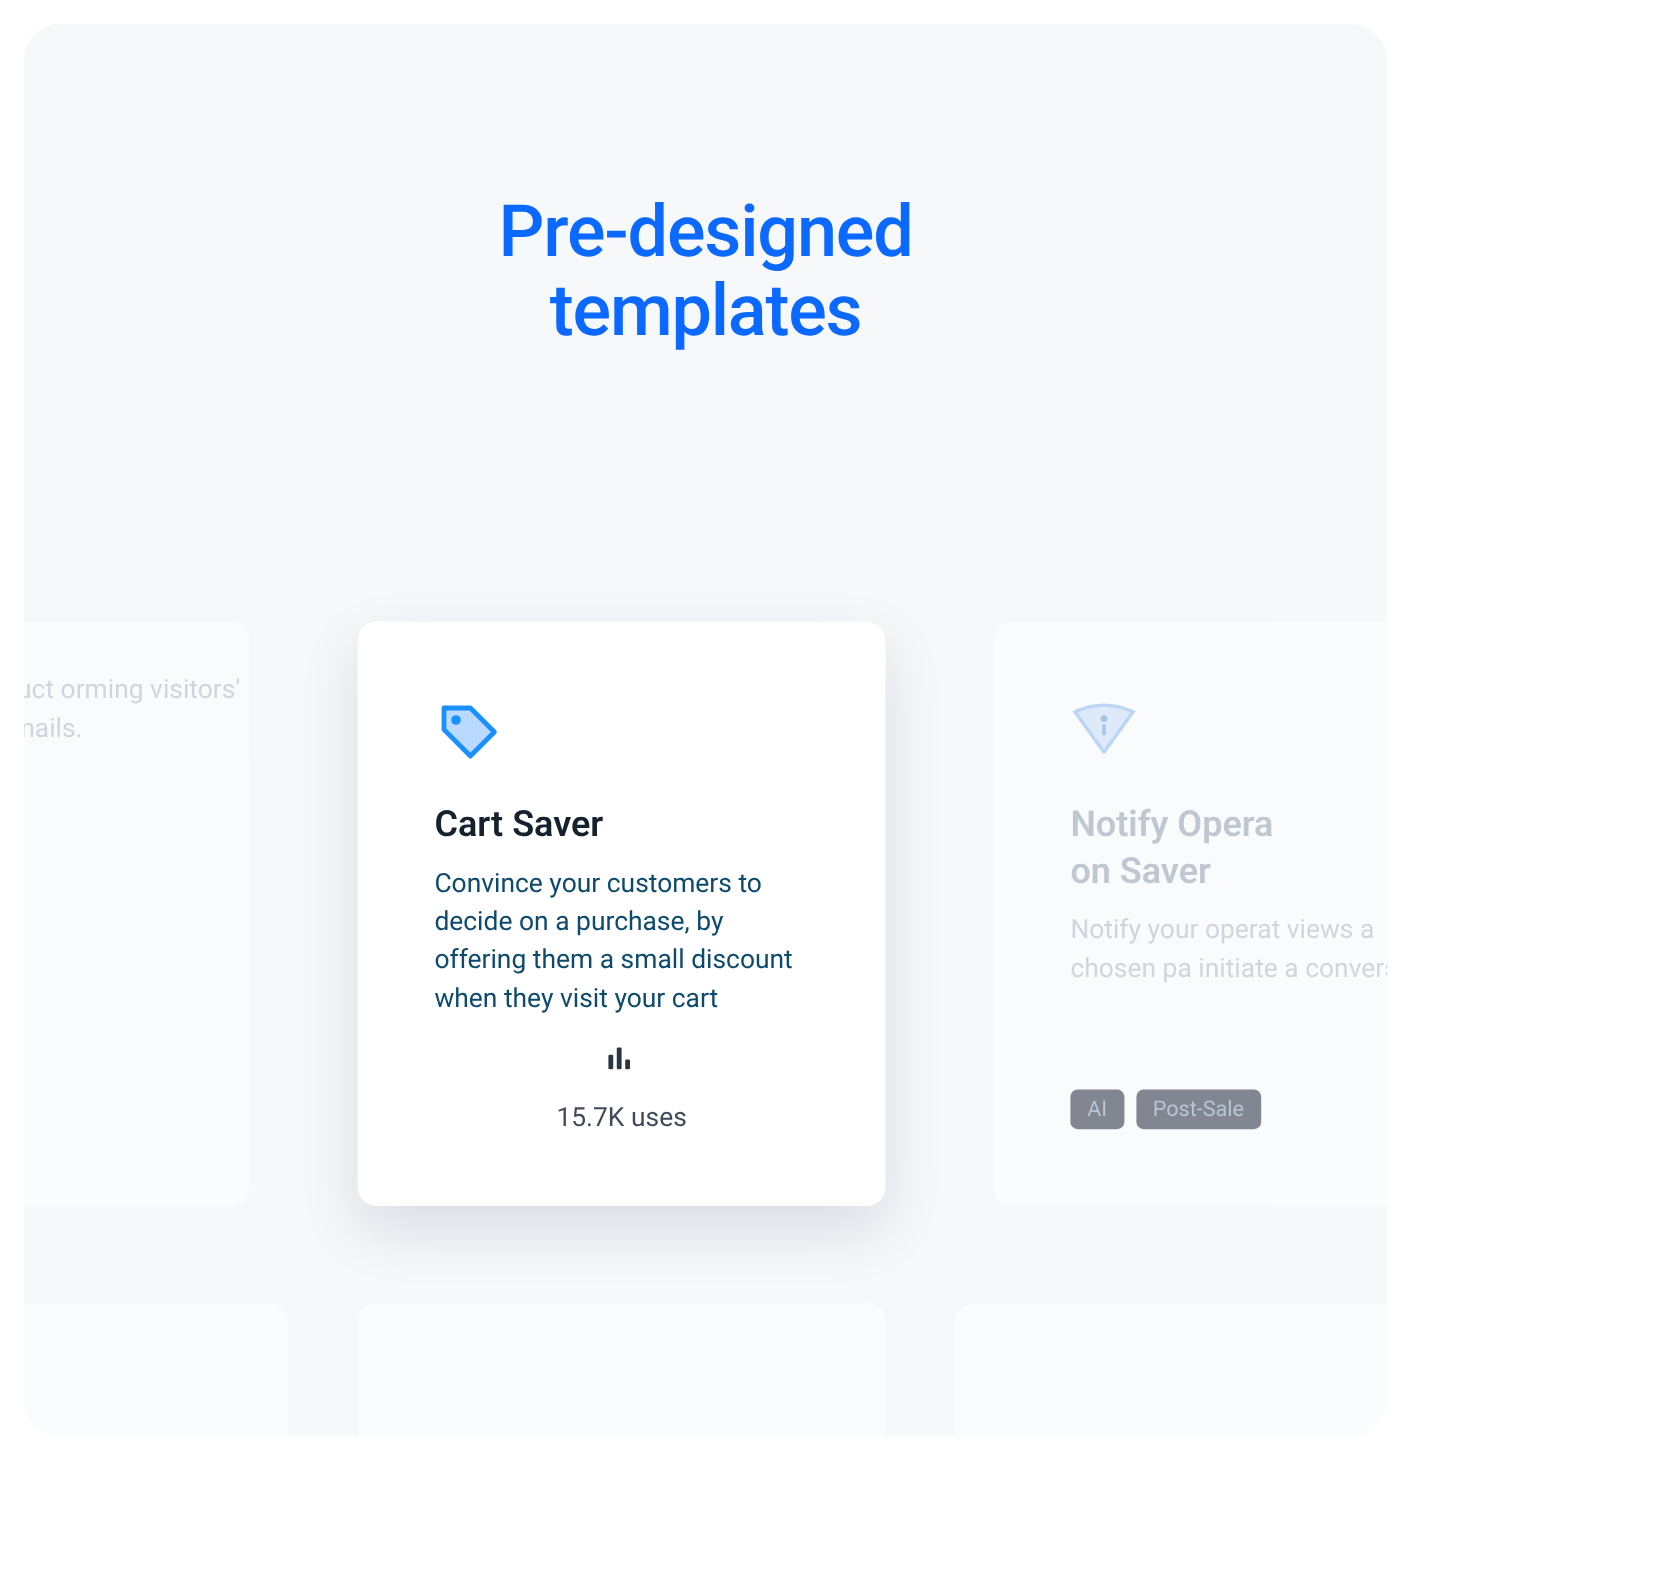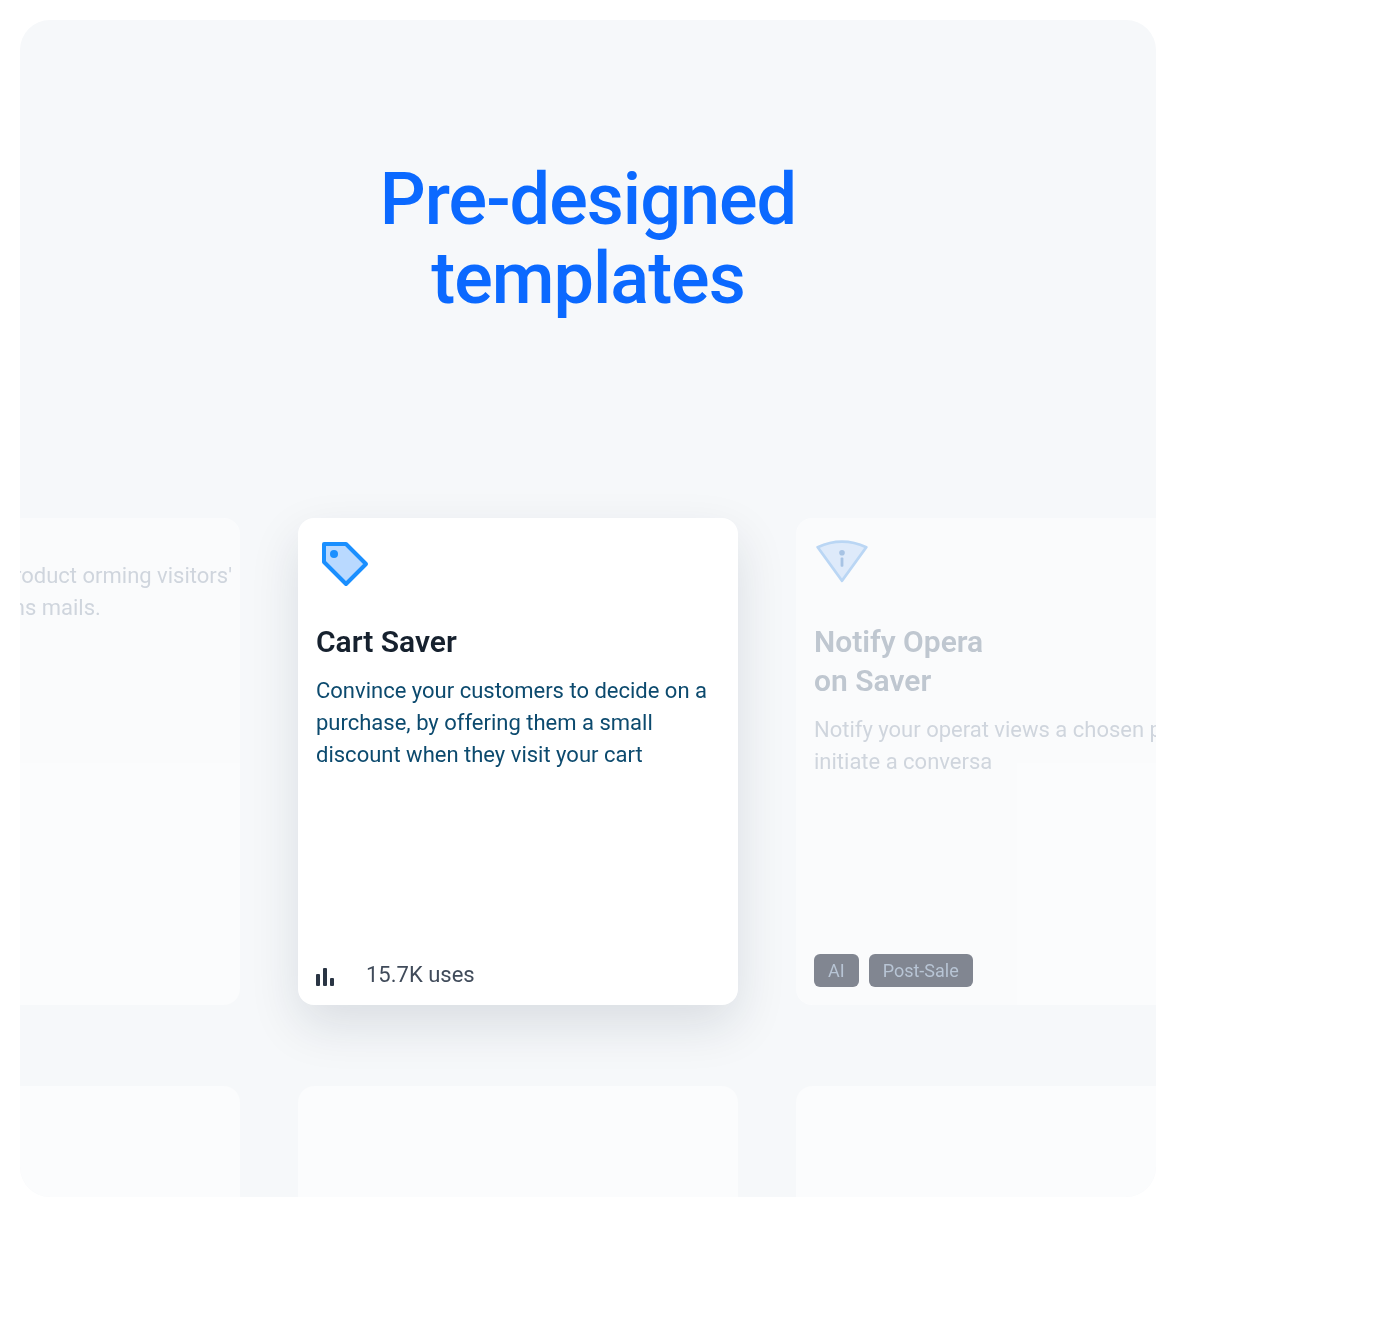--- a/index.html
+++ b/index.html
@@ -23,48 +23,49 @@
       background: #f6f8fa;
       border-radius: 30px;
       position: relative;
       margin: 20px;
       overflow: hidden;
     }
     
     .heading {
       text-align: center;
       color: #0b69ff;
-      font-size: 72px;
+      font-size: 60px;
       font-weight: 500;
       line-height: 1.1;
       padding-top: 140px;
       letter-spacing: -1px;
     }
     
     .carousel {
       position: absolute;
       top: 498px;
       left: 0;
       right: 0;
       display: flex;
       align-items: flex-start;
       justify-content: center;
       gap: 58px;
     }
     
     .card {
       background: #fff;
       border-radius: 16px;
-      padding: 18px;
+      padding: 64px;
       width: 440px;
       height: 487px;
       display: flex;
       flex-direction: column;
       position: relative;
       flex-shrink: 0;
+      margin-left: 32px;
     }
     
     .card-faded {
       opacity: 0.5;
       box-shadow: none;
     }
     
     .card-focus {
       box-shadow: 0 20px 50px rgba(15, 30, 60, 0.12);
     }
@@ -95,20 +96,21 @@
       color: #0c4a6e;
       line-height: 1.45;
       flex-grow: 1;
     }
     
     .card-meta {
       display: flex;
       align-items: center;
       gap: 28px;
       margin-top: 20px;
+      flex-direction: column;
     }
     
     .meta-icon {
       width: 22px;
       height: 22px;
       display: flex;
       align-items: flex-end;
       gap: 3px;
     }
     .meta-icon span {

